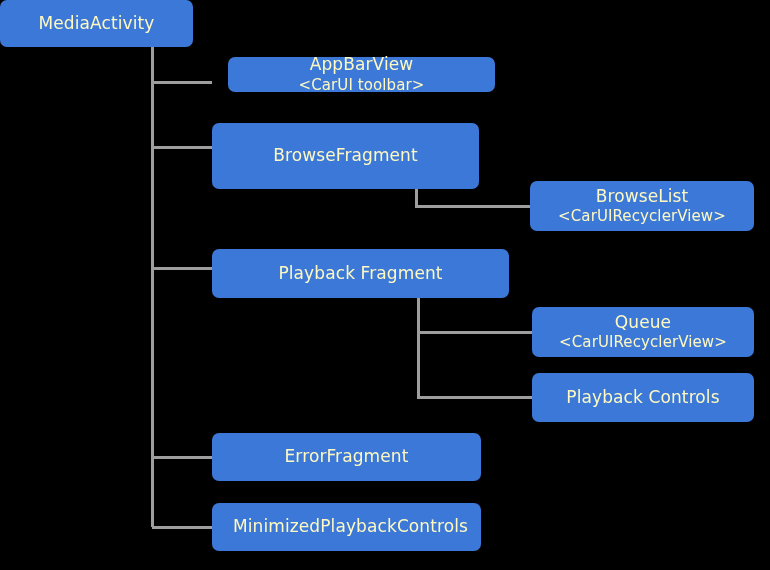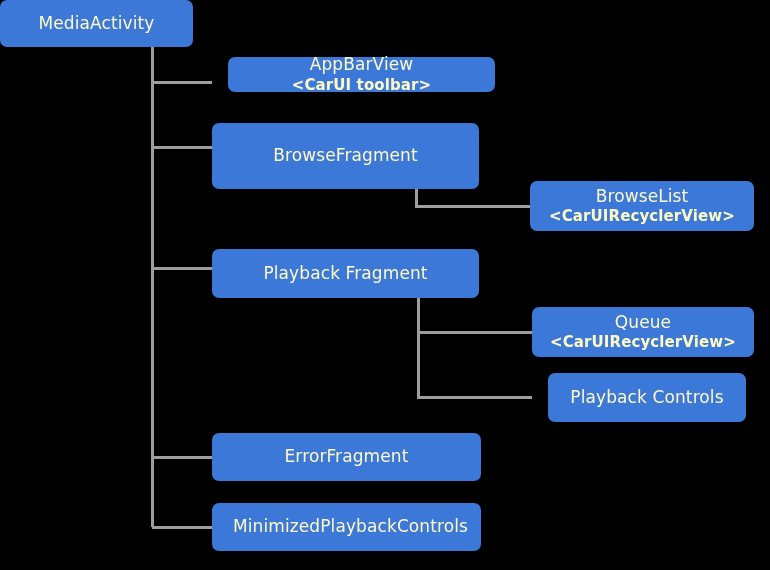--- a/index.html
+++ b/index.html
@@ -37,21 +37,21 @@
     border-radius: 7px;
   }
   .node .title {
     font-size: 17px;
     font-weight: 400;
     letter-spacing: 0.1px;
     white-space: nowrap;
   }
   .node .subtitle {
     font-size: 15px;
-    font-weight: 700;
+    font-weight: 400;
     letter-spacing: 0.1px;
     white-space: nowrap;
     margin-top: 2px;
   }
   .node.two-line .title { margin-bottom: 0px; }
 </style>
 </head>
 <body>
 
 <div id="canvas">
@@ -89,30 +89,30 @@
 
   <div class="node" style="left:212px; top:123px; width:267px; height:66px;">
     <div class="title">BrowseFragment</div>
   </div>
 
   <div class="node two-line" style="left:530px; top:181px; width:224px; height:50px;text-align:center;">
     <div class="title">BrowseList</div>
     <div class="subtitle">&lt;CarUIRecyclerView&gt;</div>
   </div>
 
-  <div class="node" style="left:212px; top:249px; width:267px; height:49px;">
+  <div class="node" style="left:212px; top:249px; width:297px; height:49px;">
     <div class="title">Playback Fragment</div>
   </div>
 
   <div class="node two-line" style="left:532px; top:307px; width:222px; height:50px;align-items:center;">
     <div class="title">Queue</div>
     <div class="subtitle">&lt;CarUIRecyclerView&gt;</div>
   </div>
 
-  <div class="node" style="left:548px; top:373px; width:198px; height:49px;">
+  <div class="node" style="left:532px; top:373px; width:222px; height:49px;">
     <div class="title">Playback Controls</div>
   </div>
 
   <div class="node" style="left:212px; top:433px; width:269px; height:48px;">
     <div class="title">ErrorFragment</div>
   </div>
 
   <div class="node" style="left:212px; top:503px; width:269px; height:48px;padding-left:8px;">
     <div class="title">MinimizedPlaybackControls</div>
   </div>

